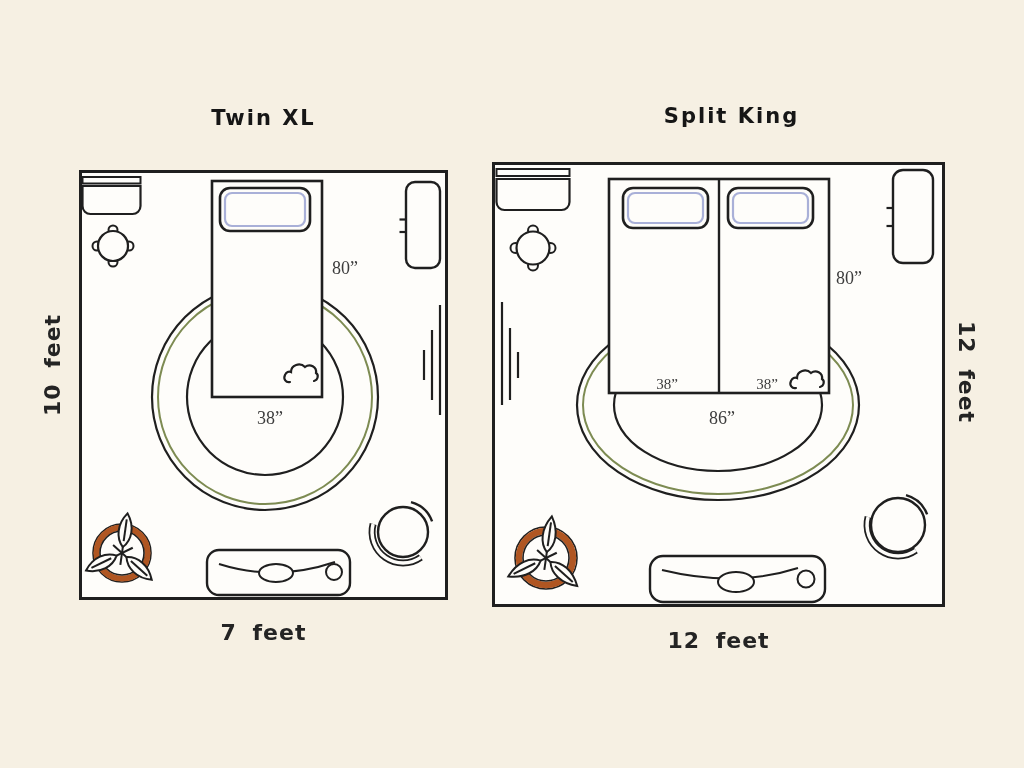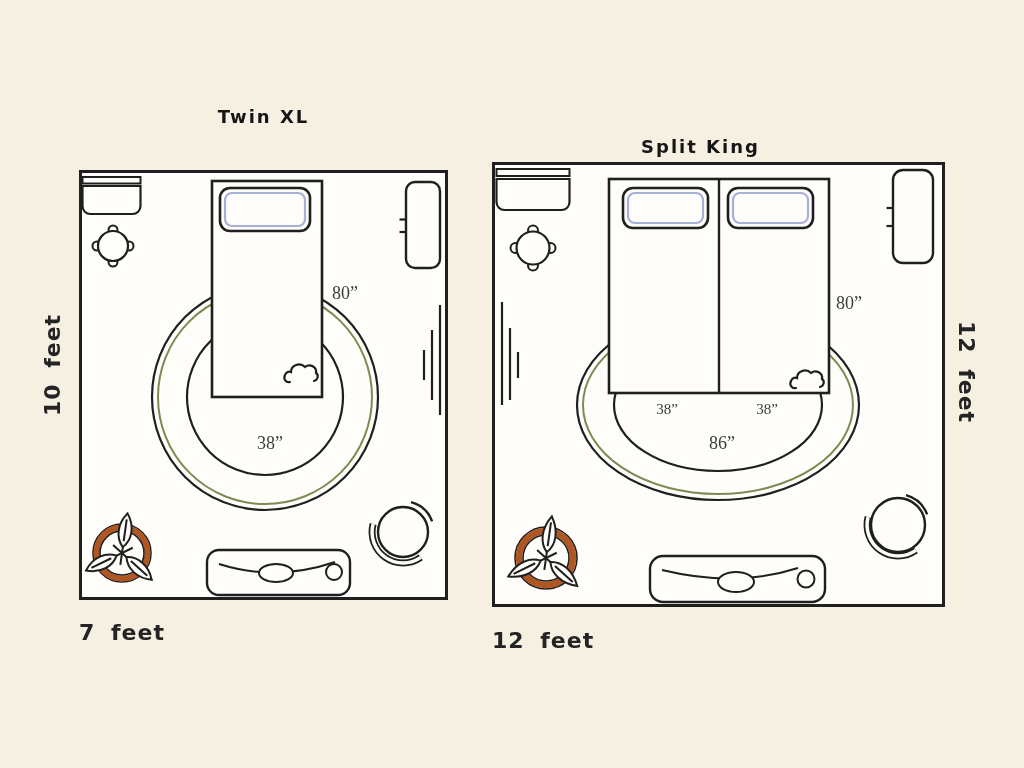--- a/index.html
+++ b/index.html
@@ -5,35 +5,35 @@
   html,body{margin:0;padding:0;}
   body{
     width:1024px;height:768px;
     background:#f6f0e3;
     font-family:"DejaVu Sans","Liberation Sans",sans-serif;
     overflow:hidden;
   }
   #stage{position:relative;width:1024px;height:768px;background:#f6f0e3;}
   .panel-title{
     position:absolute;text-align:center;
-    font-weight:700;font-size:18px;letter-spacing:2px;color:#161616;
+    font-weight:700;font-size:21px;letter-spacing:2px;color:#161616;
   }
   .room{position:absolute;}
   .room svg{position:absolute;left:0;top:0;}
   .dim-label{
     position:absolute;transform:translate(-50%,-50%);
     font-family:"Liberation Serif","DejaVu Serif",serif;
-    color:#3c3c3c;font-size:18px;white-space:nowrap;margin-top:25px;
+    color:#3c3c3c;font-size:18px;white-space:nowrap;
   }
   .dim-label.small{font-size:15px;}
   .feet-label{
     position:absolute;font-weight:700;font-size:22px;color:#242424;
     letter-spacing:1px;word-spacing:7px;white-space:nowrap;
   }
-  .feet-label.bottom{}
+  .feet-label.bottom{text-align:center;}
   .feet-label.vert-left{transform:translate(-50%,-50%) rotate(-90deg);}
   .feet-label.vert-right{transform:translate(-50%,-50%) rotate(90deg);}
 </style>
 </head>
 <body>
 
 <div id="stage">
 
   <div class="panel-title" style="left:79px;top:106px;width:369px;">Twin XL</div>
 
@@ -122,21 +122,21 @@
       </g>
     </svg>
 
     <div class="dim-label" style="left:266px;top:98px;">80”</div>
     <div class="dim-label" style="left:191px;top:248px;">38”</div>
   </div>
 
   <div class="feet-label vert-left" style="left:52px;top:365px;">10 feet</div>
   <div class="feet-label bottom" style="left:79px;top:620px;width:369px;">7 feet</div>
 
-  <div class="panel-title" style="left:474px;top:104px;width:453px;margin-top:32px;">Split King</div>
+  <div class="panel-title" style="left:505px;top:104px;width:453px;">Split King</div>
 
   <div class="room" style="left:492px;top:162px;width:453px;height:445px;">
     <svg width="453" height="445" viewBox="0 0 453 445">
 
       <rect x="1.5" y="1.5" width="450" height="442" fill="#fefdfa" stroke="#1f1f1f" stroke-width="3"></rect>
 
       <g fill="none">
         <ellipse cx="226" cy="243" rx="141" ry="95" stroke="#1f1f1f" stroke-width="2.2"></ellipse>
         <ellipse cx="226" cy="243" rx="135" ry="89" stroke="#7d8b52" stroke-width="2"></ellipse>
         <ellipse cx="226" cy="243" rx="104" ry="66" stroke="#1f1f1f" stroke-width="2.2"></ellipse>

